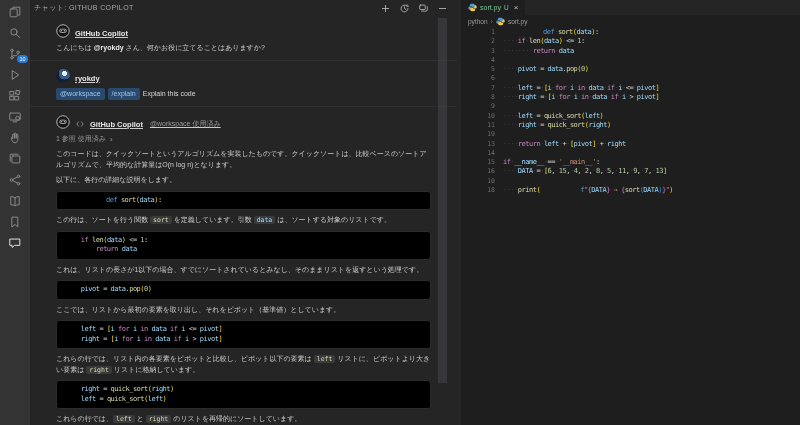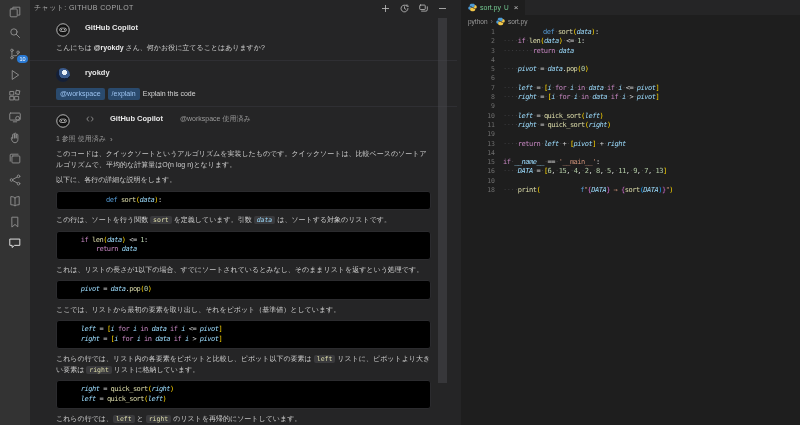--- a/index.html
+++ b/index.html
@@ -16,21 +16,21 @@
             background:#2a7ad4;color:#fff;font-size:5.5px;line-height:8px;text-align:center;padding:0 1px;}
   
   .sidebar{position:absolute;left:30px;top:0;width:431px;height:100%;background:#252526;}
   .sb-head{display:flex;align-items:center;height:16px;padding:0 13px 0 4px;}
   .sb-title{flex:1;font-size:7px;letter-spacing:.4px;color:#a8a8a8;white-space:nowrap;overflow:hidden;}
   .sb-tools{display:flex;align-items:center;gap:8px;}
   .sb-tool{width:11px;height:11px;display:flex;align-items:center;justify-content:center;cursor:pointer;}
   .sb-tool svg{width:11px;height:11px;fill:none;stroke:#bdbdbd;stroke-width:1.2;stroke-linecap:round;stroke-linejoin:round;}
   .chat{height:409px;overflow:hidden;padding:0 30px 0 26px;}
   .divider{height:1px;background:#2f2f33;margin:6px -26px 0 -30px;}
-  .turn-head{display:flex;align-items:flex-start;gap:15px;margin-top:7px;height:15px;}
+  .turn-head{display:flex;align-items:flex-end;gap:5px;margin-top:7px;height:15px;text-decoration:underline;}
   .turn-name{font-size:7.5px;font-weight:bold;color:#e8e8e8;}
   .turn-meta{font-size:7px;color:#9a9a9a;margin-left:2px;}
   .copilot-avatar svg{width:14px;height:14px;display:block;}
   .ws-ico svg{width:10px;height:10px;display:block;}
   .user-avatar{width:14px;height:14px;border-radius:50%;display:inline-block;
      background:radial-gradient(circle at 62% 32%,#e9eff6 0 19%,#3a5a8c 20% 46%,#141f36 47%);}
   .chat-p{font-size:7px;line-height:10.5px;color:#cfcfcf;margin:5px 0;}
   .chat-p b{color:#e9e9e9;}
   .chip{display:inline-block;background:#2a4a6d;color:#9cc3f0;border-radius:2px;
         padding:1px 4px;font-size:7px;margin-right:3px;cursor:pointer;}
@@ -58,21 +58,21 @@
   .code{padding-top:1px;}
   .code-line{height:9.3px;display:flex;}
   .ln{display:inline-block;width:34px;padding-right:8px;box-sizing:content-box;text-align:right;
       font-family:"DejaVu Sans Mono",monospace;font-size:6.5px;line-height:9.3px;color:#6e6e6e;flex:none;}
   .ln.active{color:#c6c6c6;}
   .lc{font-family:"DejaVu Sans Mono",monospace;font-size:7px;line-height:9.3px;
       letter-spacing:-0.5px;white-space:pre;}
   .cursor{display:inline-block;width:1px;height:8px;background:#cccccc;vertical-align:-1px;}
   
   .t-k{color:#569cd6;padding-left:40px;}  .t-c{color:#c586c0;margin-top:46px;}  .t-f{color:#dcdcaa;}
-  .t-v{color:#9cdcfe;font-style:italic;}  .t-n{color:#b5cea8;}  .t-s{color:#ce9178;}
+  .t-v{color:#9cdcfe;}  .t-n{color:#b5cea8;}  .t-s{color:#ce9178;}
   .t-o{color:#d4d4d4;}  .t-b{color:#ffd700;}  .t-b2{color:#da70d6;} .t-b3{color:#179fff;}
   .code .t-w{color:#3e3e42;}
   .chat-code .t-w{color:transparent;}
 </style>
 </head>
 <body>
 
 <div class="app">
 
   <nav class="activitybar" id="activitybar">

